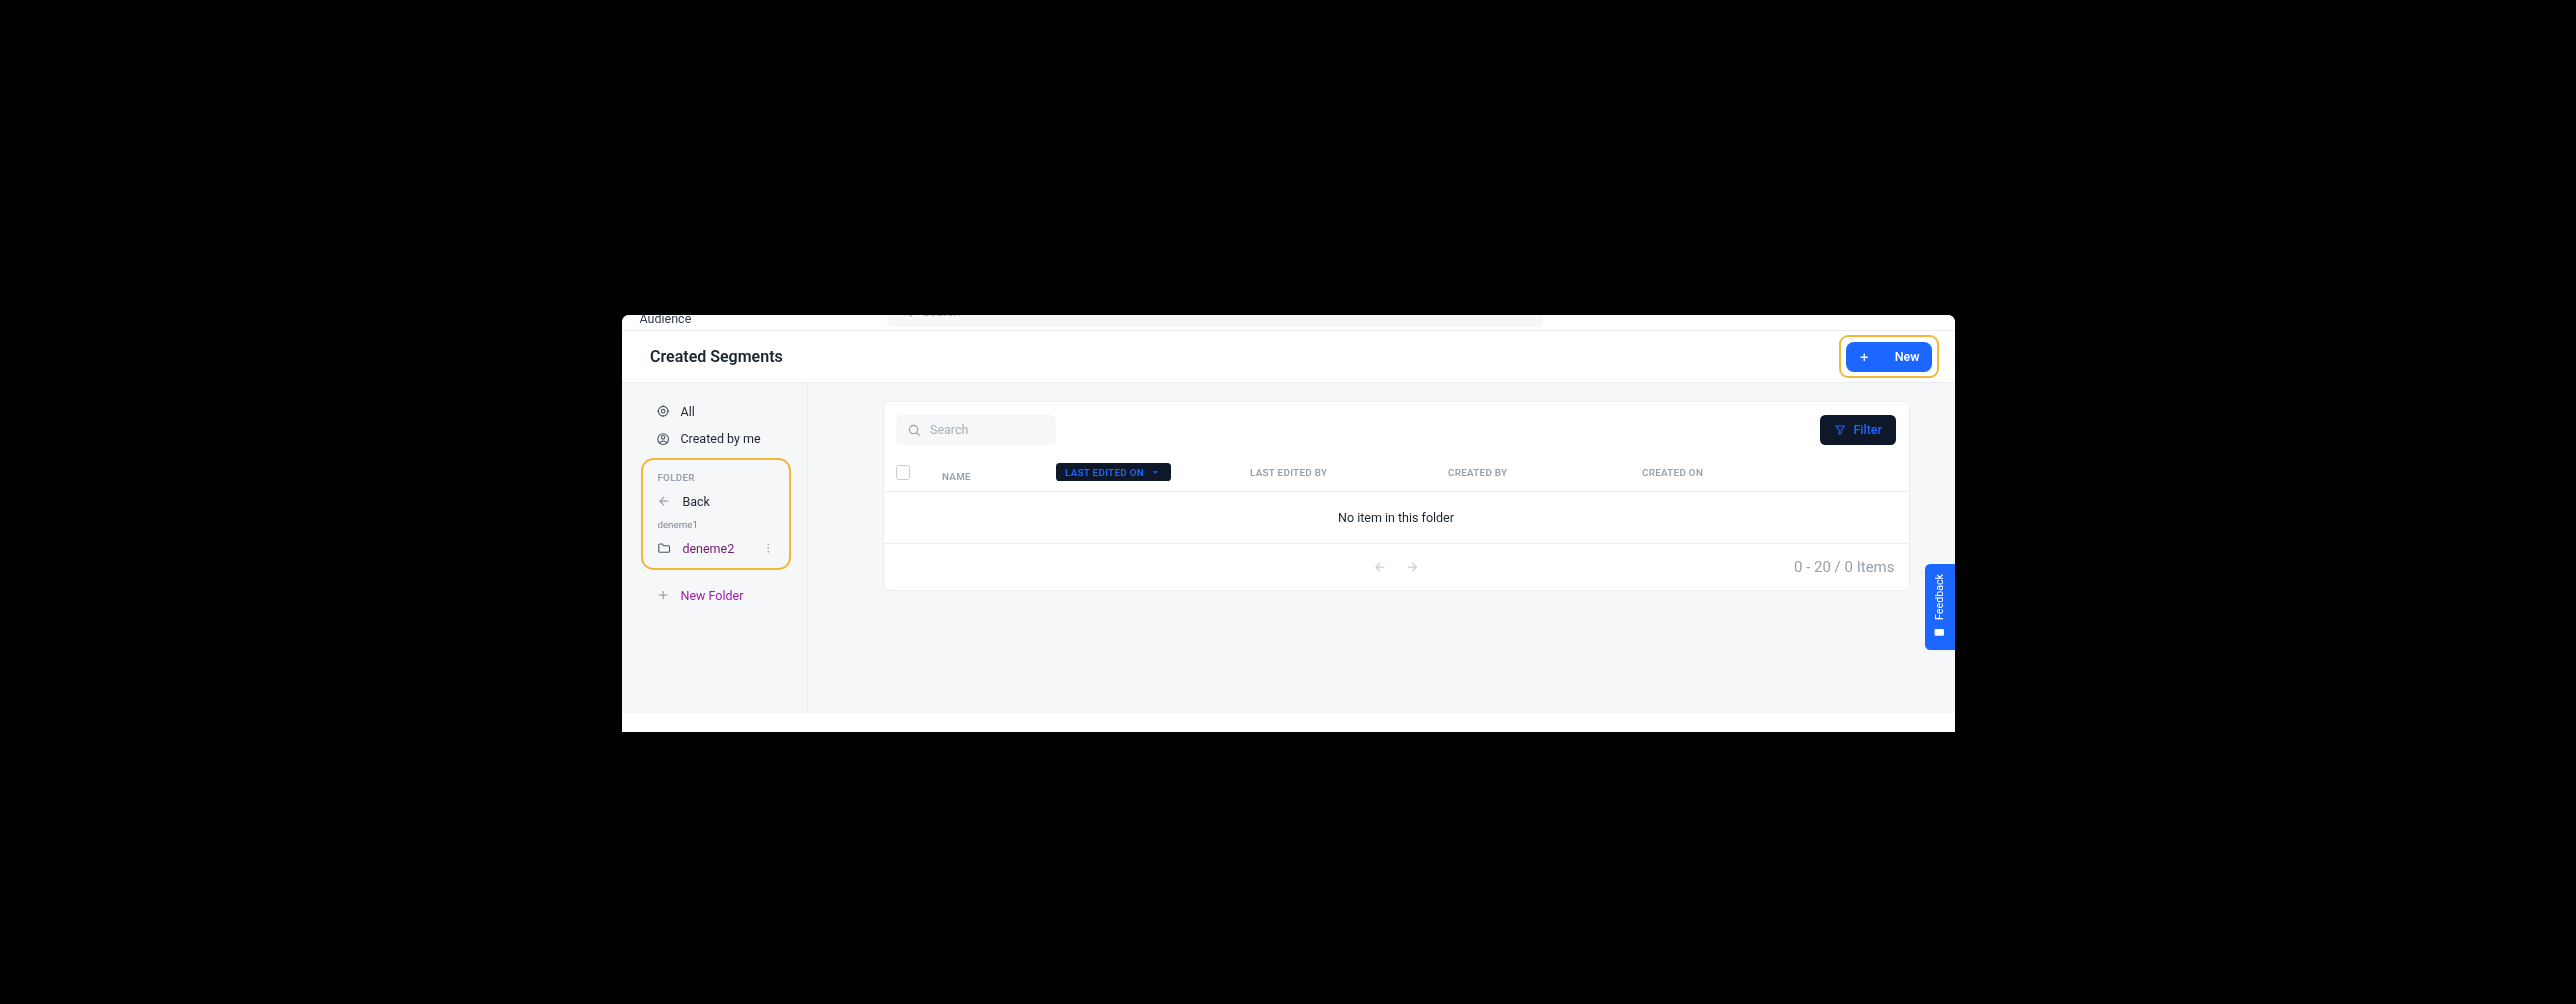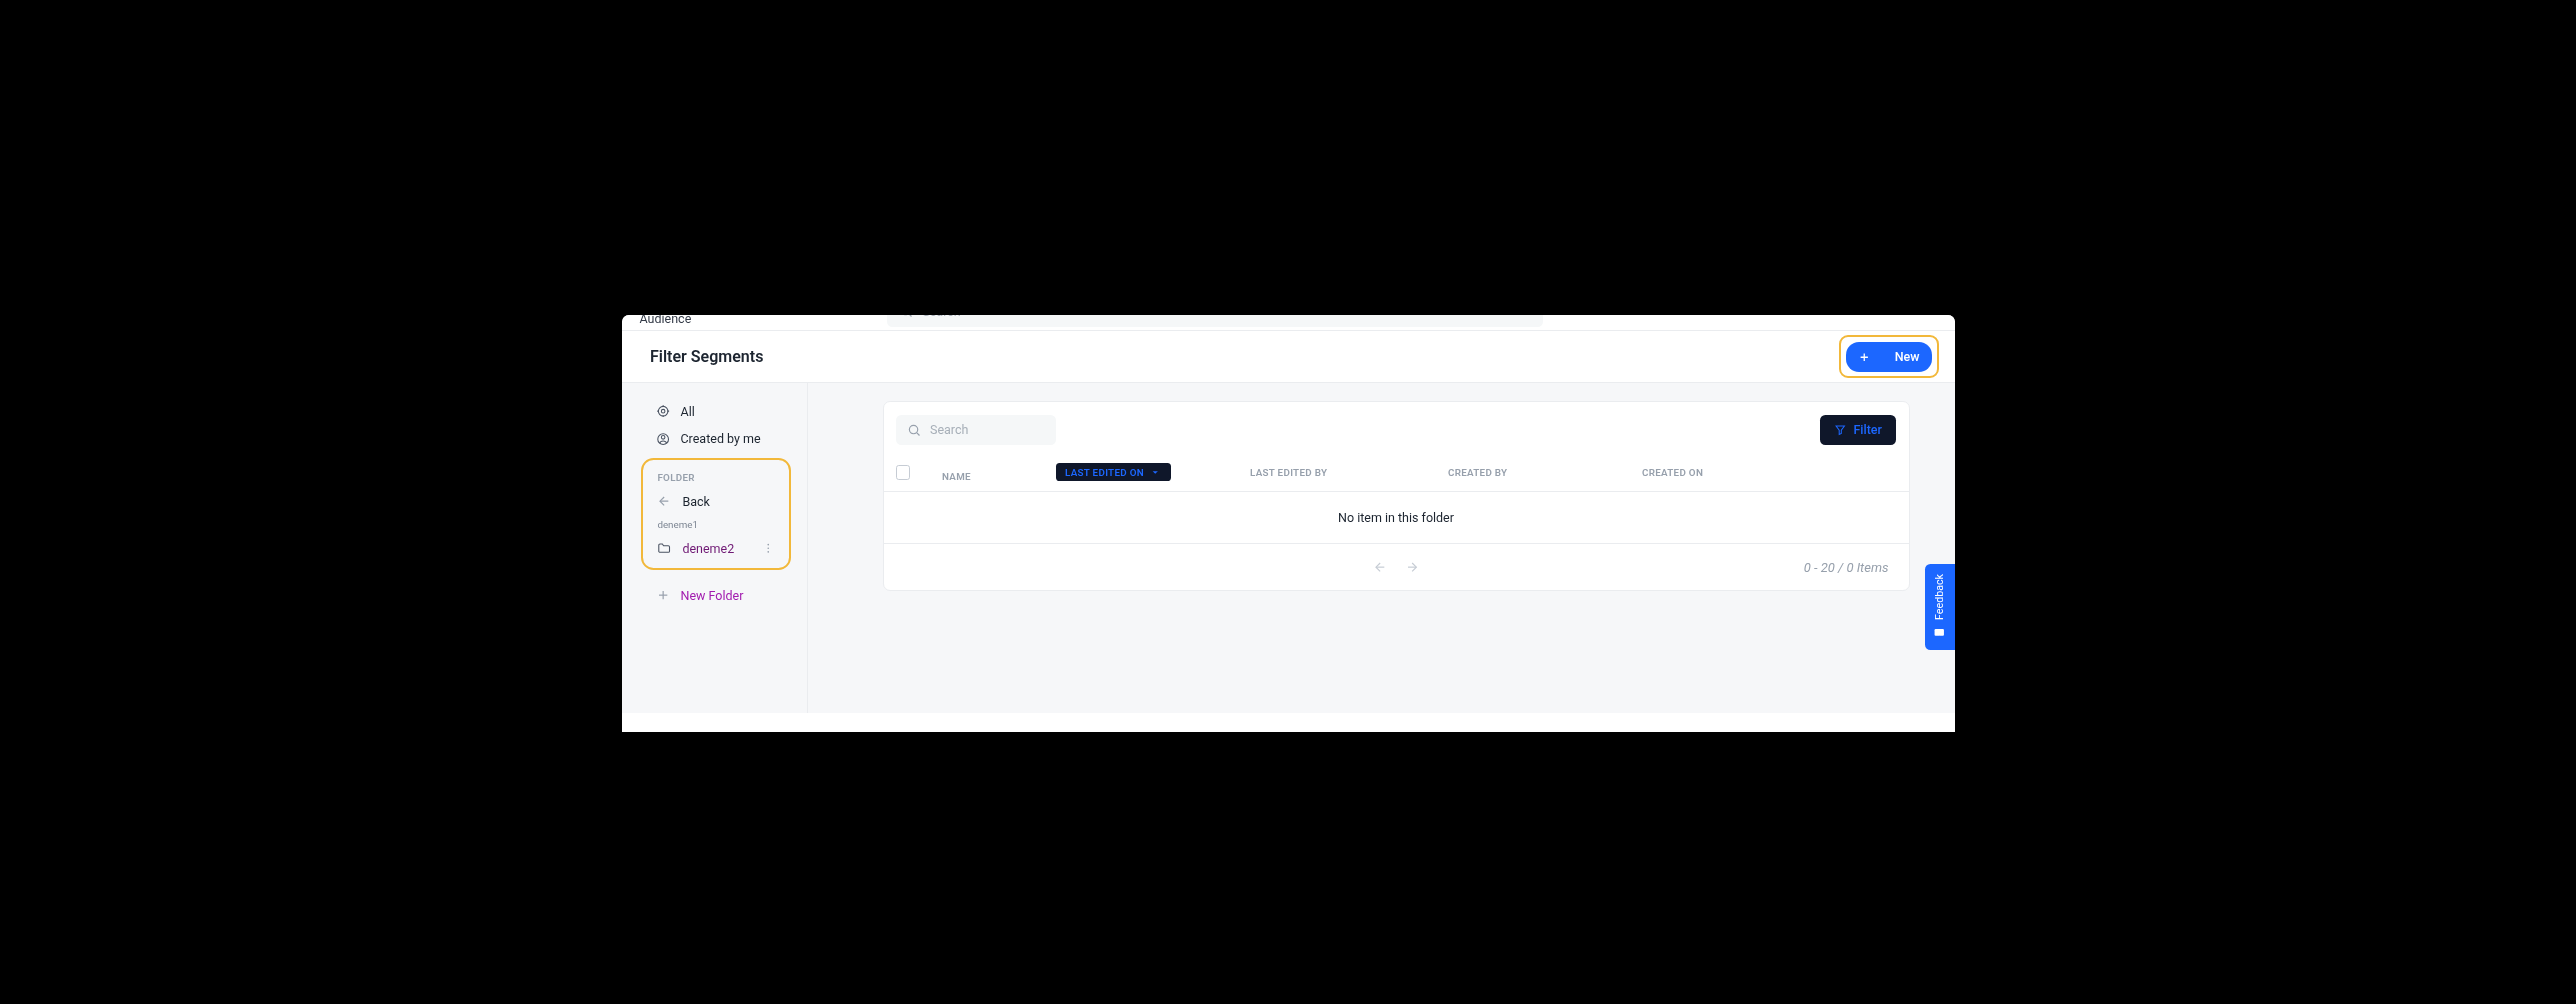--- a/index.html
+++ b/index.html
@@ -92,21 +92,21 @@
     .new-button-highlight {
       border: 2.7px solid #f2b83a;
       border-radius: 9px;
       padding: 4.5px;
     }
 
     .new-button {
       background: #1c67ff;
       color: #fff;
       border: none;
-      border-radius: 13px;
+      border-radius: 8px;
       height: 30px;
       padding: 0 12.5px;
       display: flex;
       align-items: center;
       gap: 24px;
       font-size: 12.5px;
       font-weight: 500;
       cursor: pointer;
     }
 
@@ -296,24 +296,23 @@
       justify-content: center;
     }
 
     .pager-arrows {
       display: flex;
       gap: 18px;
     }
 
     .page-count {
       position: absolute;
-      right: 20px;
-      font-size: 13px;
+      right: 14px;
+      font-size: 15px;
       color: #97a0ac;
-      font-style: italic;
     }
 
     .feedback-tab {
       position: absolute;
       right: 0;
       top: 249px;
       width: 30px;
       height: 86px;
       background: #1c67ff;
       color: #fff;
@@ -352,21 +351,21 @@
         <svg class="icon-16 muted-icon" viewBox="0 0 24 24" fill="none" stroke="currentColor" stroke-width="2">
             <circle cx="11" cy="11" r="7"></circle>
             <line x1="21" y1="21" x2="16.65" y2="16.65"></line>
           </svg>
         <span class="search-placeholder">Search</span>
       </div>
 
     </div>
 
     <div class="header-area">
-      <h1 class="page-title">Filter Segments</h1>
+      <h1 class="page-title">Created Segments</h1>
       <div class="new-button-highlight">
         <button class="new-button">
           <svg class="icon-14" viewBox="0 0 24 24" fill="none" stroke="currentColor" stroke-width="2.5">
               <line x1="12" y1="5" x2="12" y2="19"></line>
               <line x1="5" y1="12" x2="19" y2="12"></line>
             </svg>
           <span>New</span>
         </button>
       </div>
     </div>

